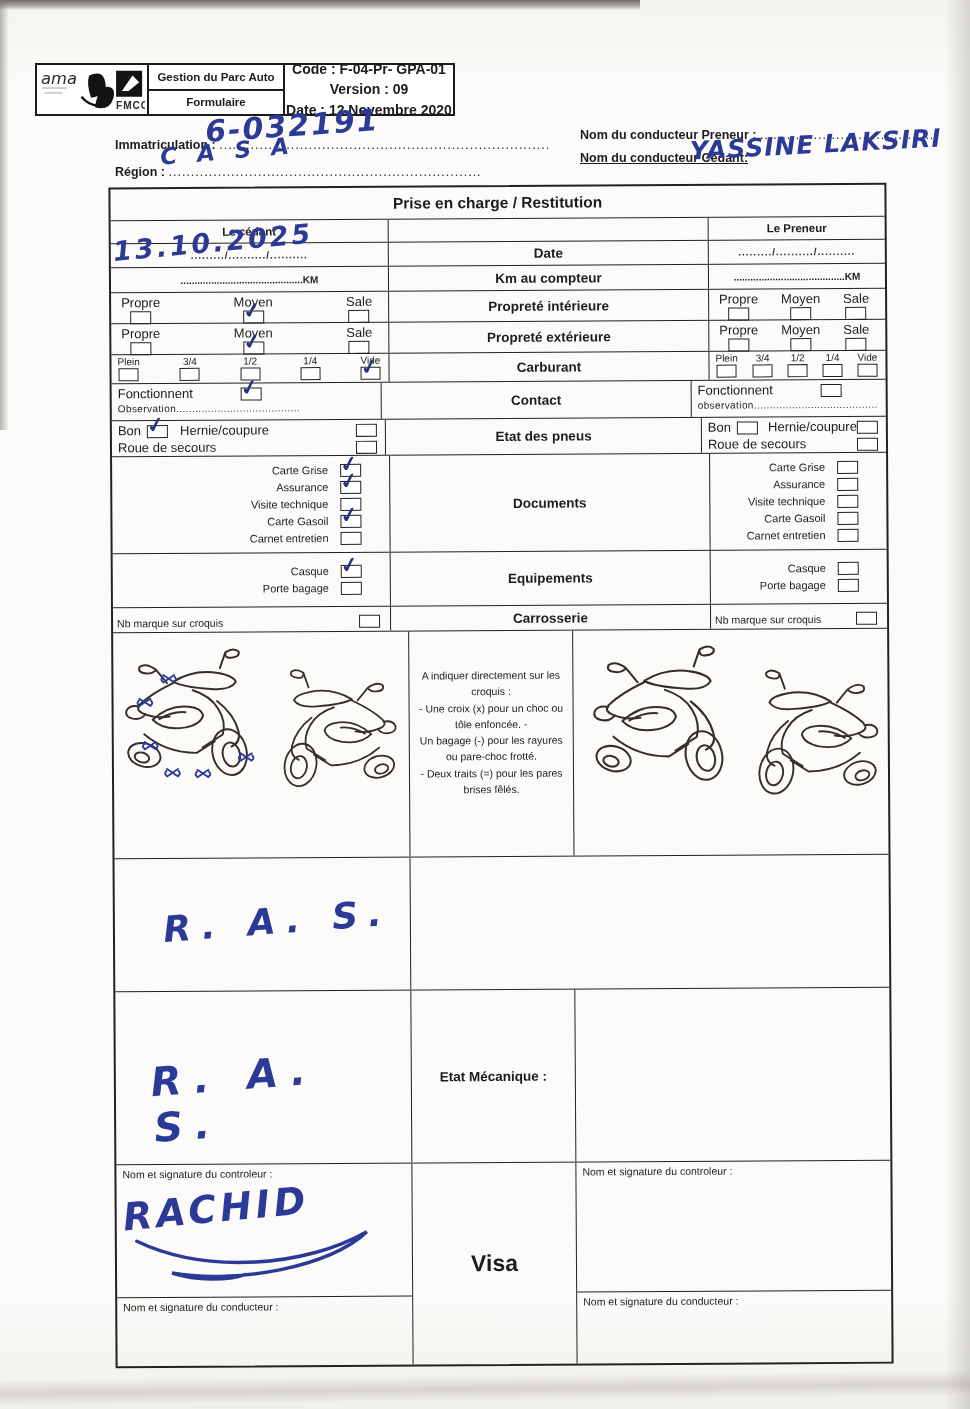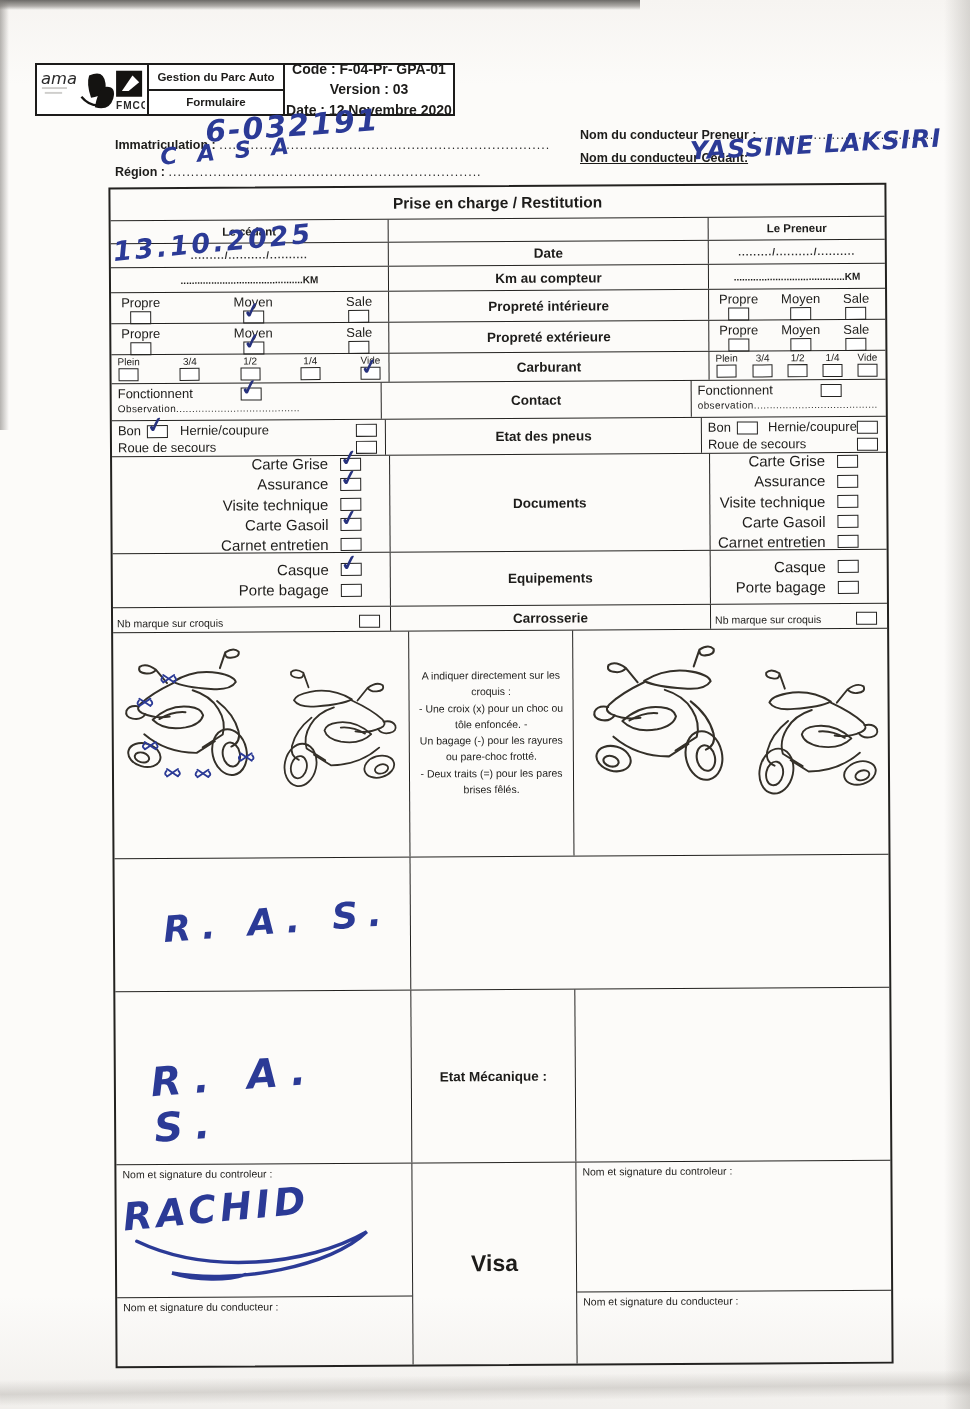--- a/index.html
+++ b/index.html
@@ -97,21 +97,21 @@
 
   .t-pneus{height:36px;}
   .pneus{padding:2px 8px 0 6px;font-size:11px;}
   .pneus .cline{margin-bottom:2px;}
   .pneus .gap{margin-left:6px;}
   .push{margin-left:auto;}
 
   .t-docs{height:97px;}
   .docs{display:flex;flex-direction:column;justify-content:center;padding:2px 28px 2px 0;}
   .docline{display:flex;justify-content:flex-end;align-items:center;gap:12px;margin:1.6px 0;}
-  .docline .olbl{font-size:15px;}
+  .docline .olbl{font-size:11px;}
 
   .t-equip{height:54px;}
   .equip{display:flex;flex-direction:column;justify-content:center;padding:2px 28px 2px 0;}
 
   .t-carro{height:25px;}
   .nbline{display:flex;align-items:flex-end;padding:0 10px 3px 4px;}
 
   .t-croquis{height:226px;}
   .croquis-svg{width:100%;height:100%;display:block;}
   .instr{padding:36px 6px 0 6px;font-size:10.5px;line-height:1.55;text-align:center;}
@@ -183,21 +183,21 @@
       <polygon points="86,24 97,8 104,15 93,24" fill="#ffffff"></polygon>
       <text x="80" y="43" font-size="10.5" font-family="Liberation Sans" font-weight="bold" fill="#2a2a2a" letter-spacing="1">FMCG</text>
     </svg>
   </div>
   <div class="hbox doctype-box">
     <div class="dcell">Gestion du Parc Auto</div>
     <div class="dcell">Formulaire</div>
   </div>
   <div class="hbox meta-box">
     <div class="mline">Code : F-04-Pr- GPA-01</div>
-    <div class="mline">Version : 03</div>
+    <div class="mline">Version : 09</div>
     <div class="mline">Date : 12 Novembre 2020</div>
   </div>
 </div>
 
 <div class="ident" style="left:115px;top:138px;">
   <b>Immatriculation :</b>
   <span class="dotted">..........................................................................</span>
 </div>
 <span class="hw hw-immat">6-032191</span>
 

